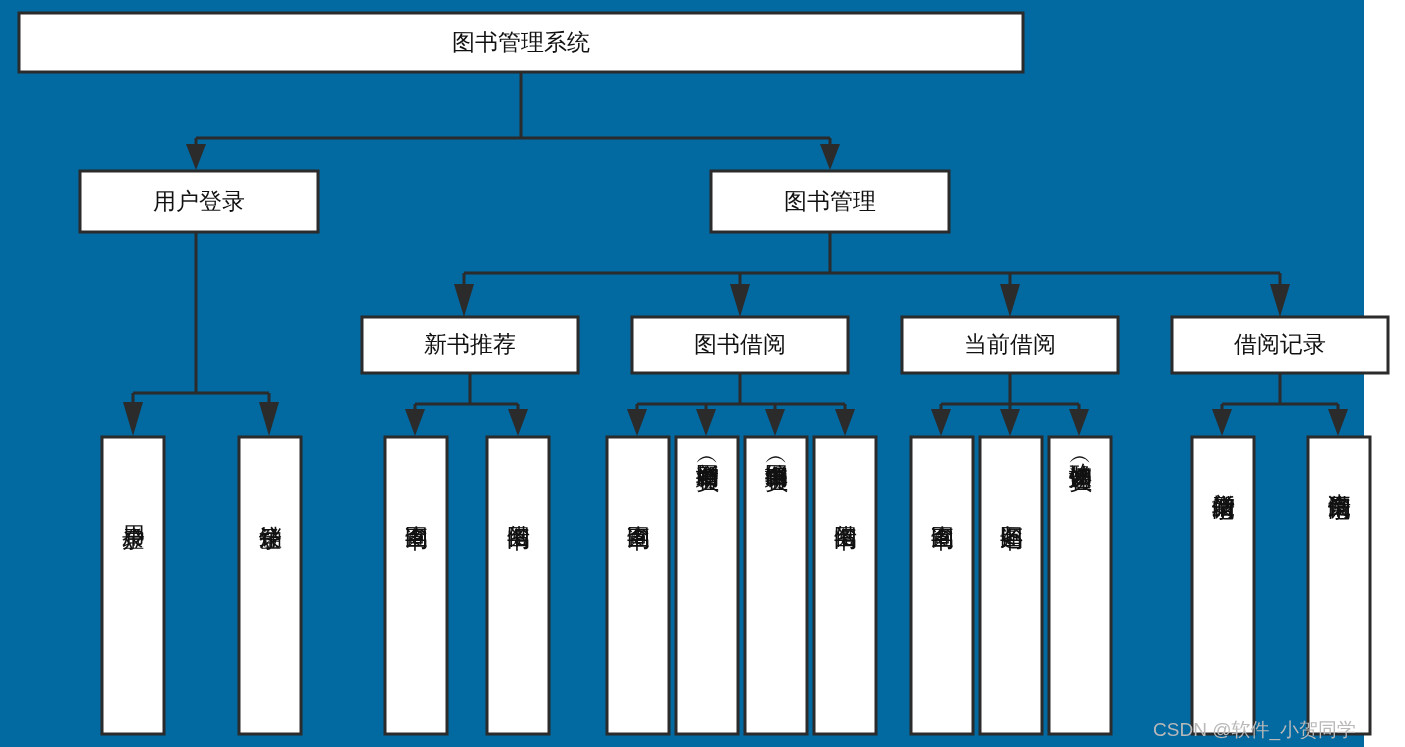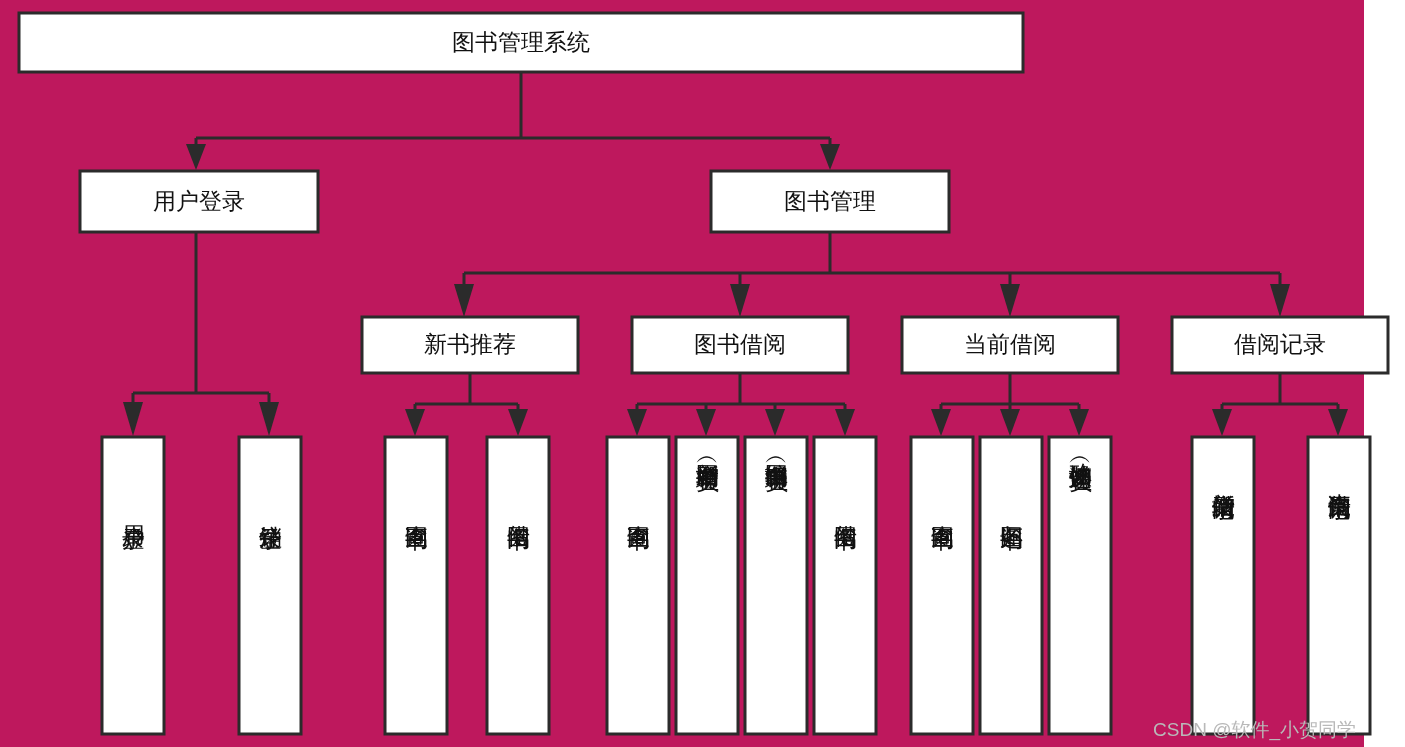--- a/index.html
+++ b/index.html
@@ -1,18 +1,18 @@
 <!DOCTYPE html>
 <html><head>
 <meta charset="utf-8">
 <style>
   html,body{margin:0;padding:0;background:#ffffff;}
   body{width:1405px;height:747px;overflow:hidden;
        font-family:"Liberation Sans","DejaVu Sans",sans-serif;}
-  #stage{position:relative;width:1364px;height:747px;background:#be185d;}
+  #stage{position:relative;width:1364px;height:747px;background:#0369a1;}
   svg.diagram{position:absolute;left:0;top:0;width:1405px;height:747px;}
   .node-box{fill:#ffffff;stroke:#2b2b2b;stroke-width:3;}
   .edge{stroke:#2b2b2b;stroke-width:3;fill:none;}
   .arrow-head{fill:#2b2b2b;stroke:none;}
   .node-label{font-family:"Liberation Sans","DejaVu Sans",sans-serif;
               fill:#111111;text-anchor:middle;dominant-baseline:middle;}
   .node-label.h{font-size:23px;}
   .vtext{font-family:"Liberation Sans","DejaVu Sans",sans-serif;
          font-size:23px;color:#111;line-height:1.12;
          writing-mode:vertical-rl;text-orientation:upright;

